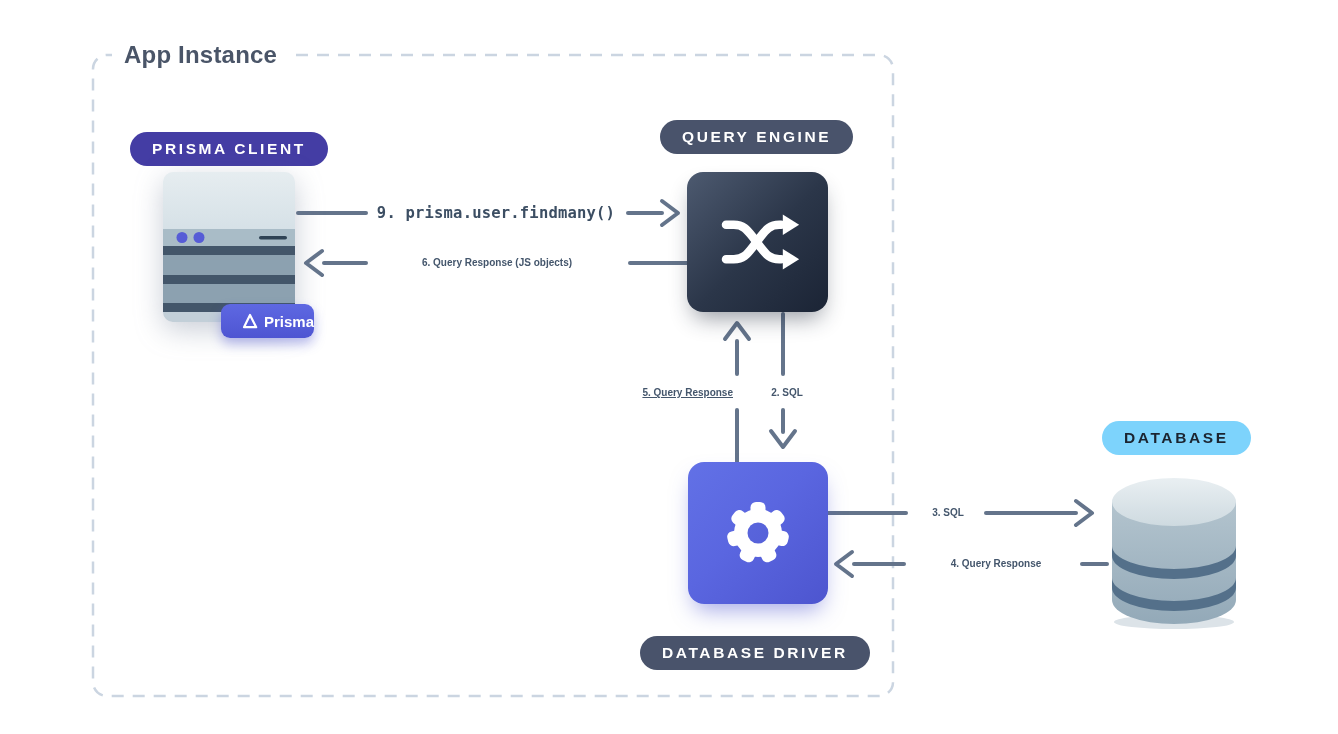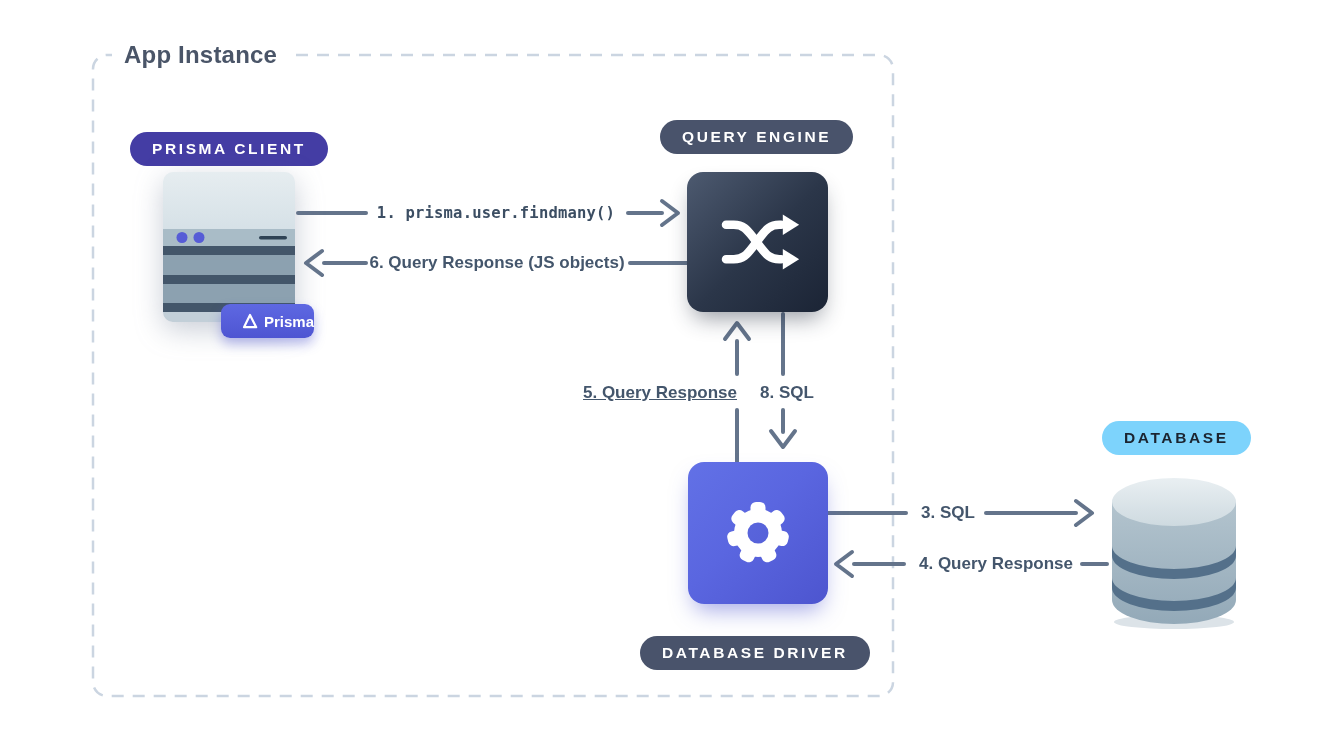--- a/index.html
+++ b/index.html
@@ -23,21 +23,21 @@
     height:34px;line-height:34px;border-radius:18px;
     padding:0 22px;font-size:15.5px;font-weight:bold;
     letter-spacing:2.6px;color:#ffffff;white-space:nowrap;
   }
   .pill-indigo{background:#443DA4;}
   .pill-dark{background:#49536B;text-align:right;}
   .pill-teal{background:#7dd3fc;color:#1B2430;}
 
   
   .arrow-label{
-    font-size:17px;font-weight:bold;color:#44566C;
+    font-size:10px;font-weight:bold;color:#44566C;
     line-height:22px;white-space:nowrap;
   }
   .arrow-label.mono{
     font-family:"DejaVu Sans Mono","Liberation Mono",monospace;
     font-size:15.5px;color:#3C4E63;letter-spacing:.2px;
   }
   .center{text-align:center;}
   .right{text-align:right;text-decoration:underline;}
 
   
@@ -202,20 +202,20 @@
           <stop offset="1" stop-color="#CEDAE0"></stop>
       </linearGradient>
     </defs>
     <ellipse cx="68" cy="150" rx="60" ry="7" fill="#DCE3E8"></ellipse>
     <path d="M6 30 L6 128 A62 24 0 0 0 130 128 L130 30 Z" fill="url(#cylBody)"></path>
     <path d="M6 74 A62 23 0 0 0 130 74 L130 84 A62 23 0 0 1 6 84 Z" fill="#54708A"></path>
     <path d="M6 106 A62 23 0 0 0 130 106 L130 116 A62 23 0 0 1 6 116 Z" fill="#54708A"></path>
     <ellipse cx="68" cy="30" rx="62" ry="24" fill="url(#cylTop)"></ellipse>
   </svg>
 
-  <div class="abs arrow-label mono center" style="left:370px;top:202px;width:252px;">1. prisma.user.findmany()</div>
+  <div class="abs arrow-label mono center" style="left:370px;top:202px;width:252px;">9. prisma.user.findmany()</div>
   <div class="abs arrow-label center" style="left:369px;top:252px;width:256px;">6. Query Response (JS objects)</div>
   <div class="abs arrow-label right" style="left:583px;top:382px;width:150px;">5. Query Response</div>
-  <div class="abs arrow-label center" style="left:760px;top:382px;width:54px;">8. SQL</div>
+  <div class="abs arrow-label center" style="left:760px;top:382px;width:54px;">2. SQL</div>
   <div class="abs arrow-label center" style="left:902px;top:502px;width:92px;">3. SQL</div>
   <div class="abs arrow-label center" style="left:912px;top:553px;width:168px;">4. Query Response</div>
 
 </div>
 
 </body></html>

